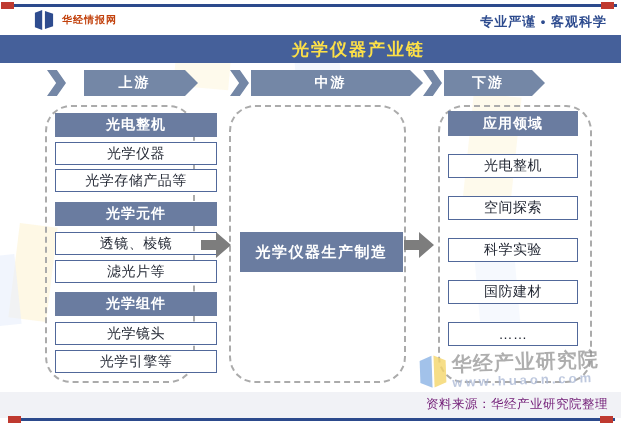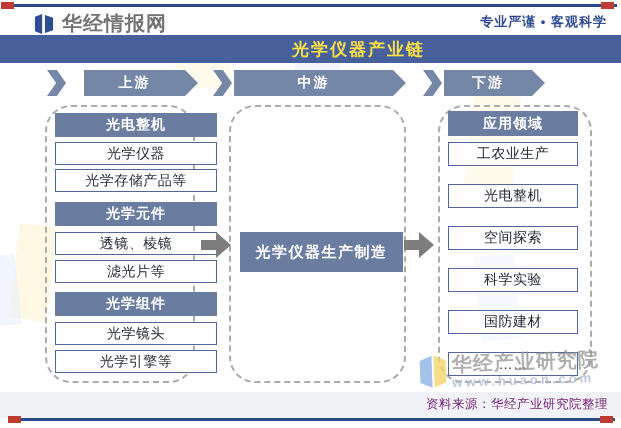--- a/index.html
+++ b/index.html
@@ -11,21 +11,21 @@
   
   .frame-line{position:absolute; height:3px; background:#2c4a8c; z-index:3;}
   .frame-line.top{left:2px; right:4px; top:4px;}
   .frame-line.bottom{left:8px; right:6px; top:418px;}
   .corner-square{position:absolute; width:13px; height:7px; background:#bf3a30; z-index:4;}
   .sq-tl{left:1px; top:2px;} .sq-tr{left:601px; top:2px;}
   .sq-bl{left:8px; top:416px;} .sq-br{left:600px; top:416px;}
 
   
   .brand{position:absolute; left:33px; top:10px; display:flex; align-items:center; gap:7px; z-index:2;}
-  .brand-name{font-size:20px; font-weight:600; color:#737373; letter-spacing:1px;}
+  .brand-name{font-size:10px; font-weight:600; color:#c2410c; letter-spacing:1px;}
   .slogan{position:absolute; right:14px; top:13px; font-size:13px; font-weight:600; color:#2e4c8f; letter-spacing:1px; z-index:2;}
 
   
   .title-bar{
     position:absolute; left:0; top:35px; width:100%; height:28px; background:#45609a;
     color:#fde047; font-size:17px; font-weight:bold; letter-spacing:2px;
     display:flex; align-items:center; justify-content:center; z-index:2;padding-left:48px;
   }
 
   
@@ -34,21 +34,21 @@
     width:19px; height:26px; background:#7487a6; margin-right:2px;
     clip-path:polygon(0 0,52% 0,100% 50%,52% 100%,0 100%,48% 50%);
   }
   .banner{
     height:26px; background:#7487a6; color:#fff; font-size:14px; font-weight:bold;
     letter-spacing:2px; display:flex; align-items:center; justify-content:center;
     padding-right:13px; box-sizing:border-box;
     clip-path:polygon(0 0,calc(100% - 13px) 0,100% 50%,calc(100% - 13px) 100%,0 100%);
   }
   #stage-up{left:47px;gap:16px;}   #stage-up .banner{width:114px;}
-  #stage-mid{left:213px;} #stage-mid .banner{width:172px;}
+  #stage-mid{left:230px;} #stage-mid .banner{width:172px;}
   #stage-down{left:423px;}#stage-down .banner{width:101px;}
 
   
   .pipeline{position:absolute; top:105px; height:278px; border:2px dashed #ababab;
     border-radius:26px; box-sizing:border-box; z-index:1;}
   #col-left{left:45px; width:150px;}
   #col-mid{left:229px; width:177px;}
   #col-right{left:438px; width:154px;}
 
   
@@ -158,21 +158,20 @@
 
   <svg class="flow-arrow" id="flow-arrow-1" viewBox="0 0 30 32">
     <polygon points="0,11 15,11 15,3 30,16 15,29 15,21 0,21" fill="#7d7d7d"></polygon>
   </svg>
   <svg class="flow-arrow" id="flow-arrow-2" viewBox="0 0 30 32">
     <polygon points="0,11 15,11 15,3 30,16 15,29 15,21 0,21" fill="#7d7d7d"></polygon>
   </svg>
 
   <div class="stack-right">
     <div class="hdr-box">应用领域</div>
-    <div class="item-box gap6">工农业生产</div>
     <div class="item-box gap18">光电整机</div>
     <div class="item-box gap18">空间探索</div>
     <div class="item-box gap18">科学实验</div>
     <div class="item-box gap18">国防建材</div>
     <div class="item-box gap18">……</div>
   </div>
 
   <div class="footer-band"></div>
   <div class="source">资料来源：华经产业研究院整理</div>
 

